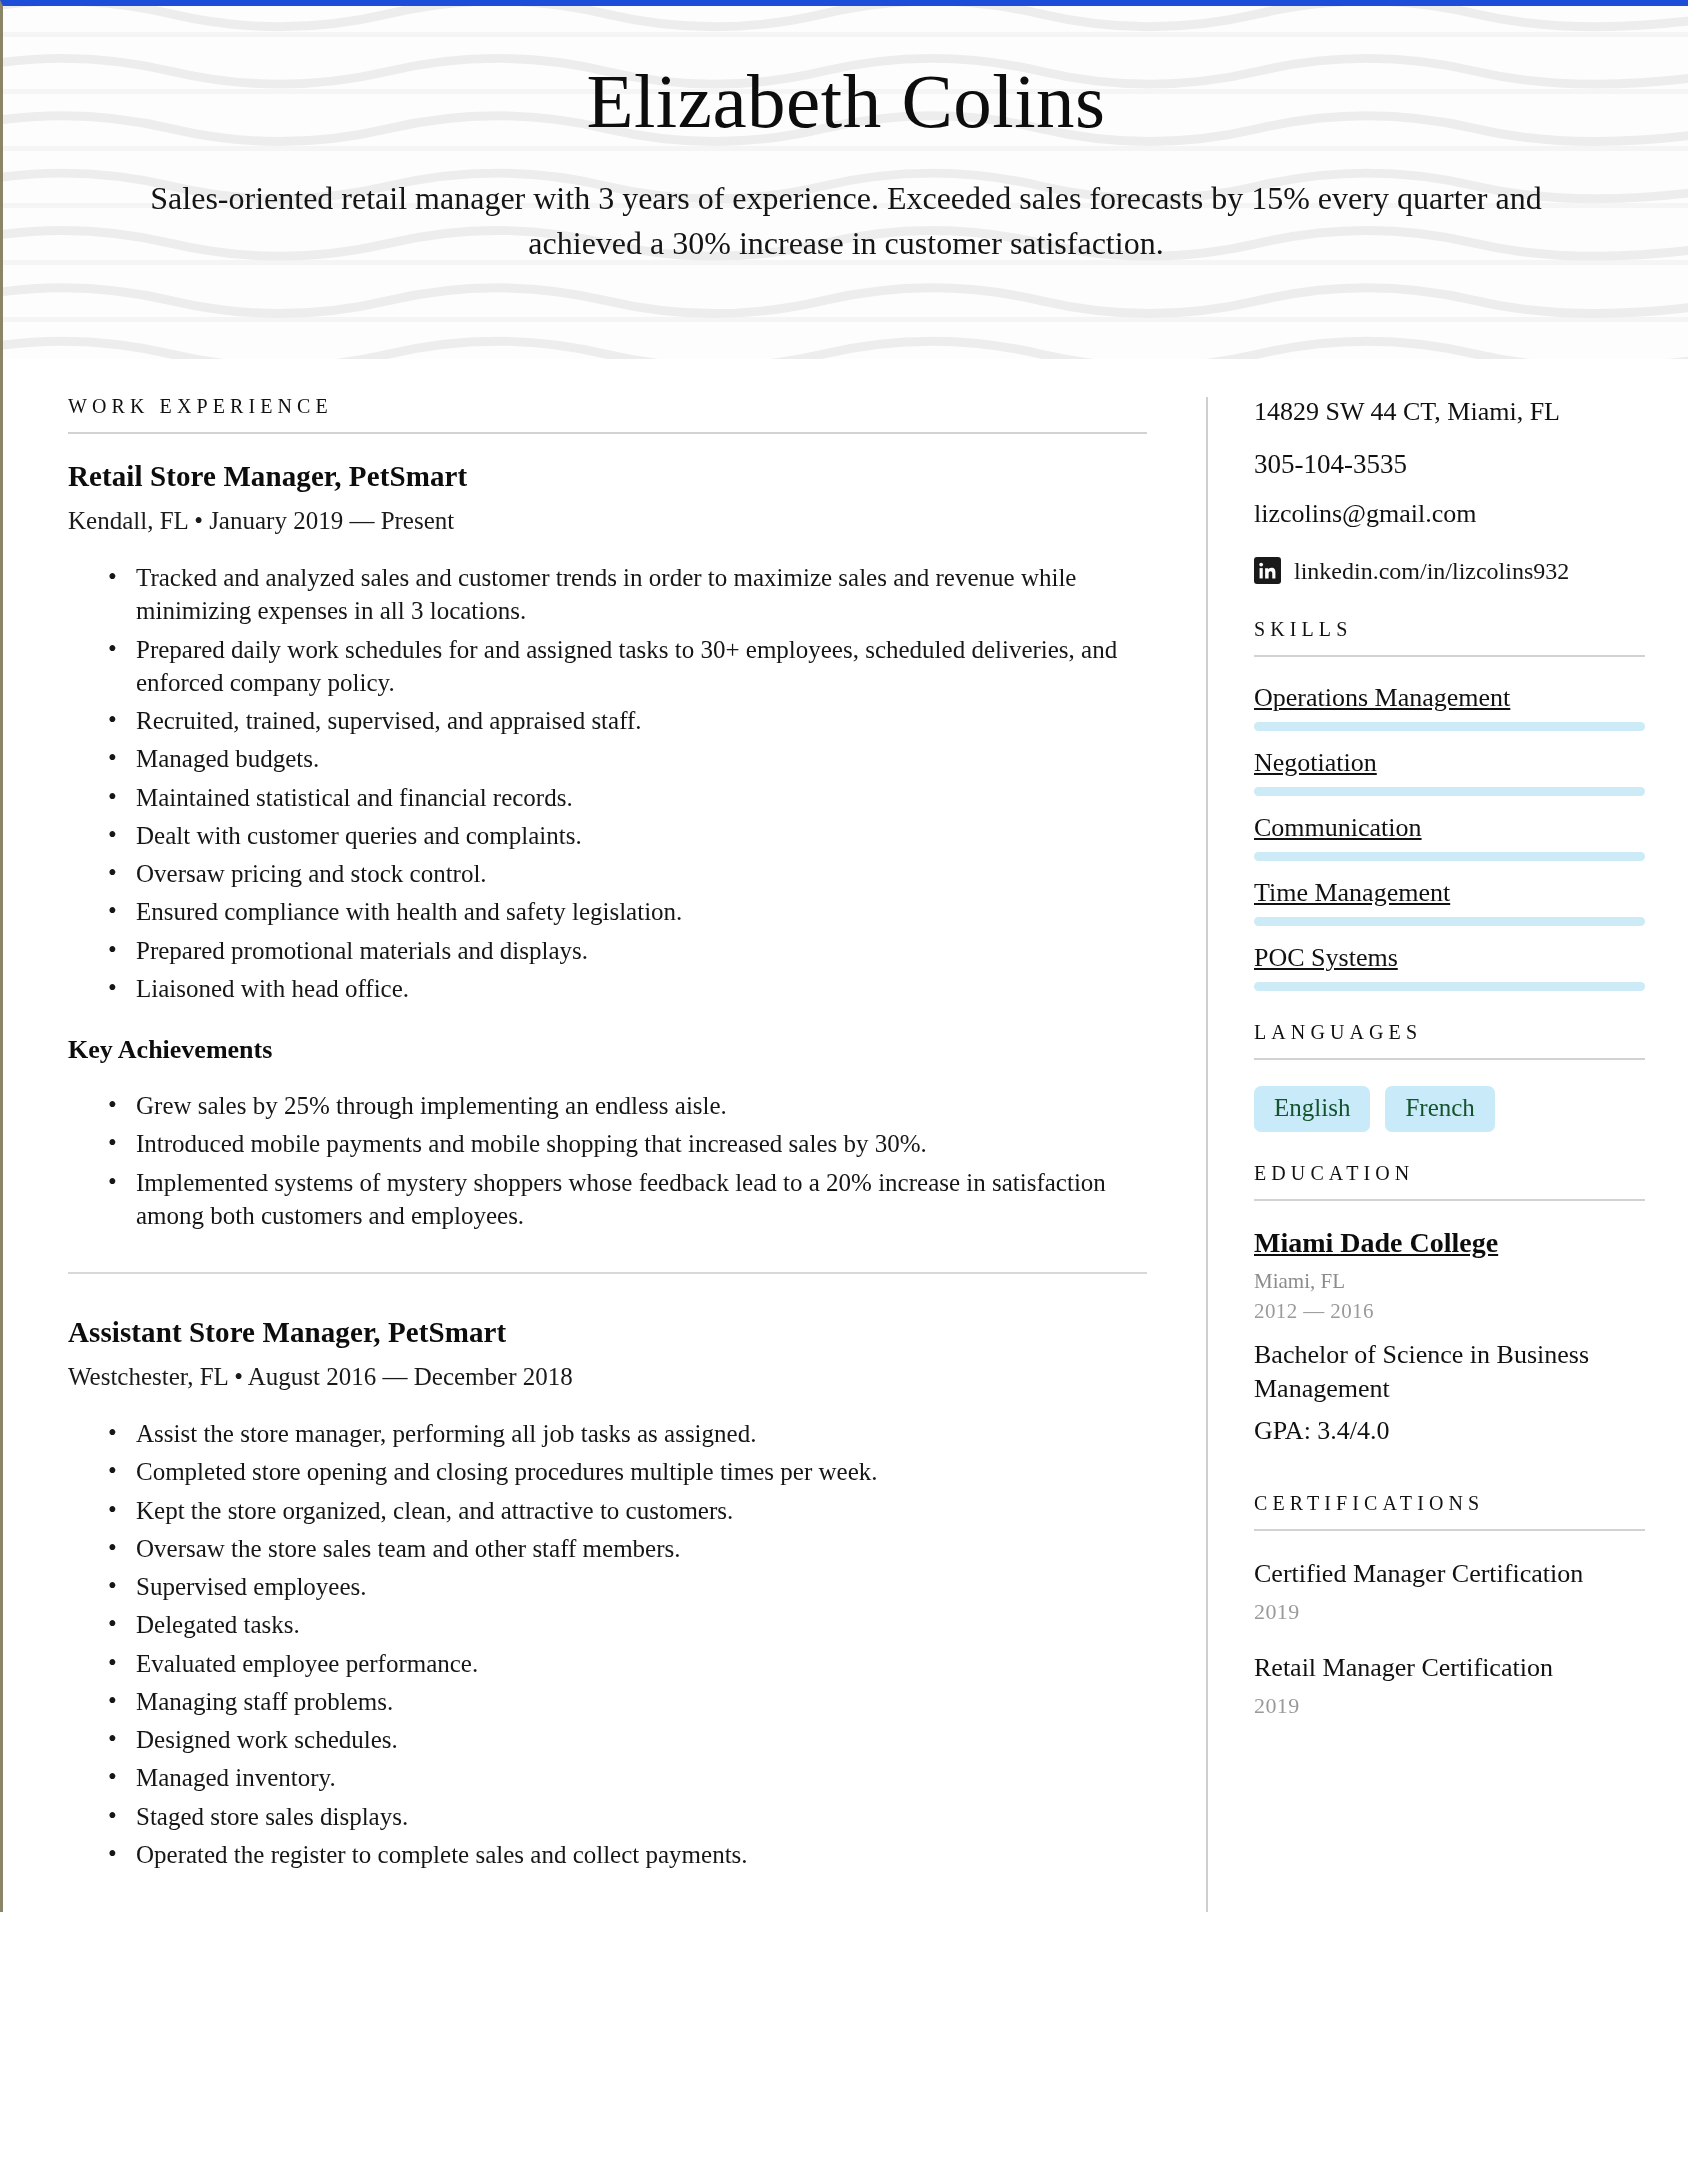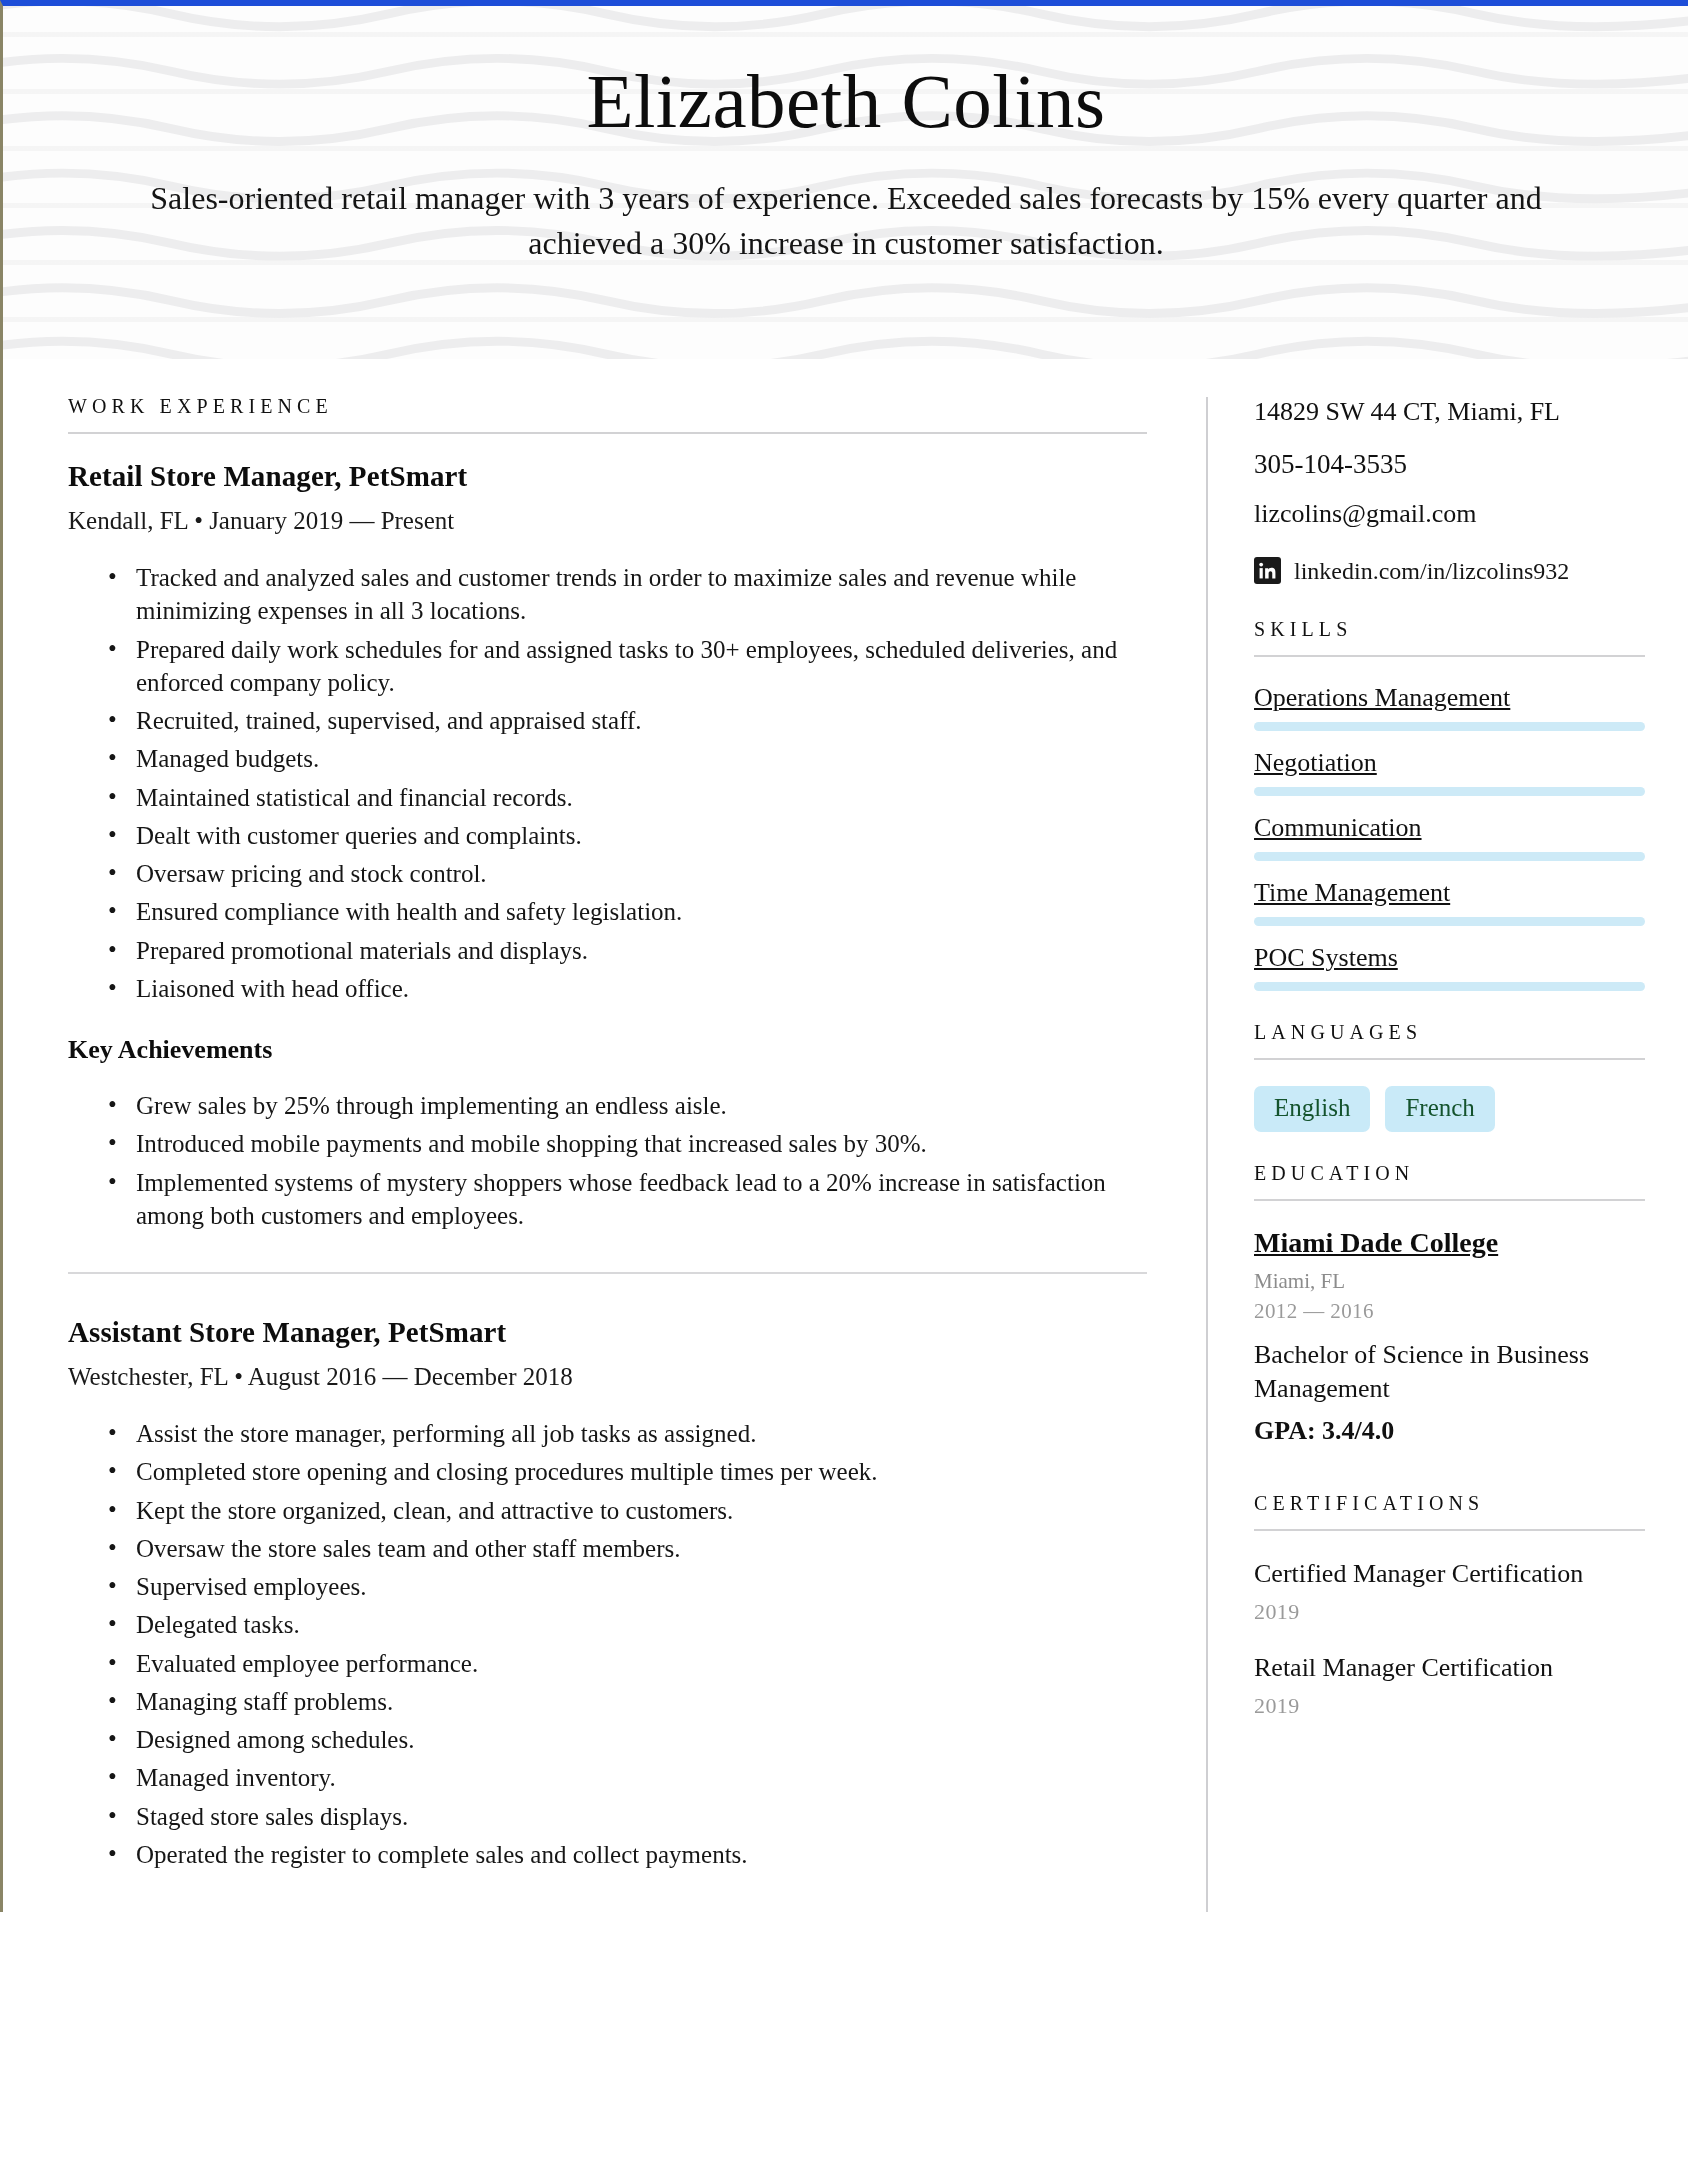--- a/index.html
+++ b/index.html
@@ -250,21 +250,20 @@
   .edu-degree {
     font-size: 26px;
     line-height: 1.3;
     margin: 0 0 10px 0;
     color: #111111;
   }
   .edu-gpa {
     font-size: 26px;
     margin: 0;
     color: #111111;
-    font-weight: bold;
   }
 
   .cert { margin-bottom: 26px; }
   .cert-name {
     font-size: 26px;
     line-height: 1.3;
     margin: 0 0 8px 0;
     color: #111111;
   }
   .cert-year {
@@ -337,21 +336,21 @@
           <div class="job-meta">Westchester, FL • August 2016 — December 2018</div>
           <ul class="bullets">
             <li>Assist the store manager, performing all job tasks as assigned.</li>
             <li>Completed store opening and closing procedures multiple times per week.</li>
             <li>Kept the store organized, clean, and attractive to customers.</li>
             <li>Oversaw the store sales team and other staff members.</li>
             <li>Supervised employees.</li>
             <li>Delegated tasks.</li>
             <li>Evaluated employee performance.</li>
             <li>Managing staff problems.</li>
-            <li>Designed among schedules.</li>
+            <li>Designed work schedules.</li>
             <li>Managed inventory.</li>
             <li>Staged store sales displays.</li>
             <li>Operated the register to complete sales and collect payments.</li>
           </ul>
         </div>
       </div>
 
       <div class="block-gap"></div>
 
       <div>

